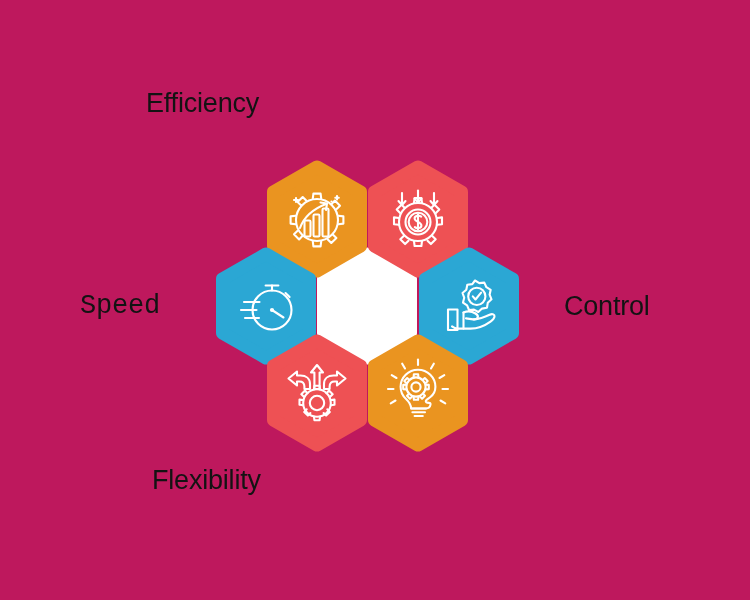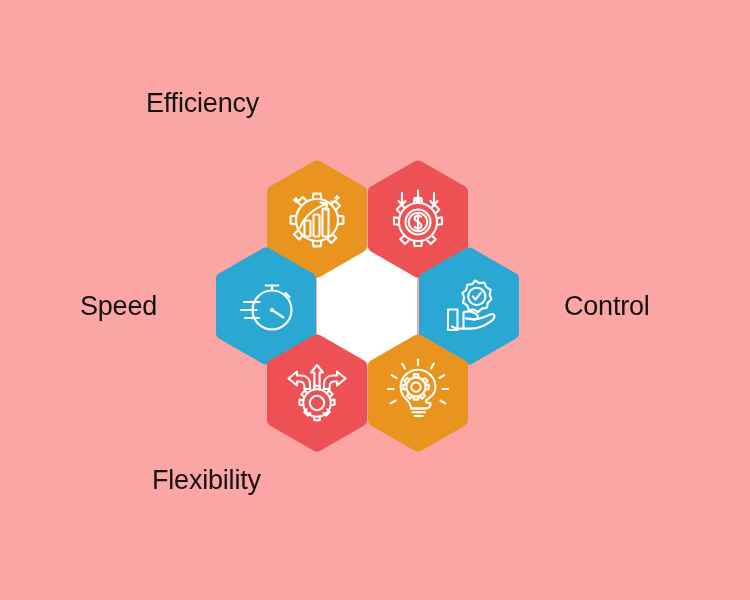--- a/index.html
+++ b/index.html
@@ -84,38 +84,39 @@
     left: 146px;
     top: 88px;
   }
   .label-cost {
     left: 464px;
     top: 72px;
   }
   .label-speed {
     left: 80px;
     top: 291px;
+    font-family: Liberation Mono, monospace;
   }
   .label-control {
     left: 564px;
     top: 291px;
   }
   .label-flexibility {
     left: 152px;
     top: 465px;
   }
   .label-innovation {
     left: 464px;
     top: 465px;
   }
 </style>
 </head>
 <body>
 
-<div id="infographic" style="background: #fca5a5;">
+<div id="infographic" style="background: #be185d;">
 
   <div class="hex-cluster">
 
     <div class="hex hex-center">
       <svg viewBox="0 0 102 118" xmlns="http://www.w3.org/2000/svg" aria-hidden="true">
         <polygon class="hex-shape" points="51,7 94.5,32 94.5,86 51,111 7.5,86 7.5,32" fill="#FFFFFF" stroke="#FFFFFF"></polygon>
       </svg>
     </div>
 
     <div class="hex hex-efficiency">

